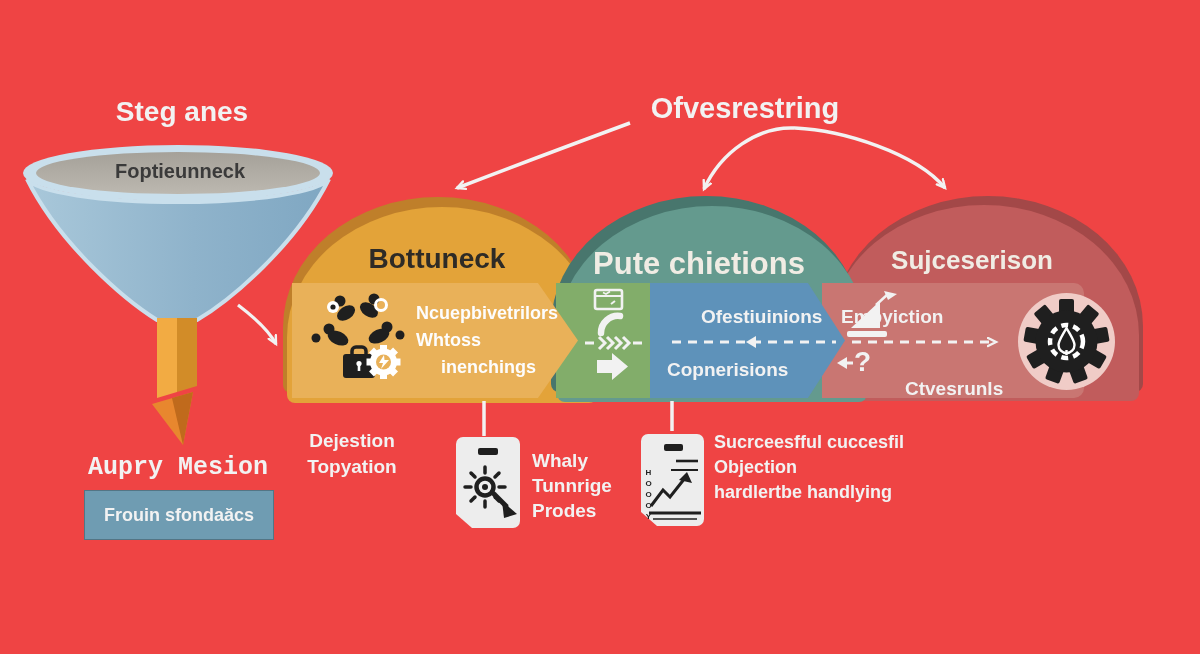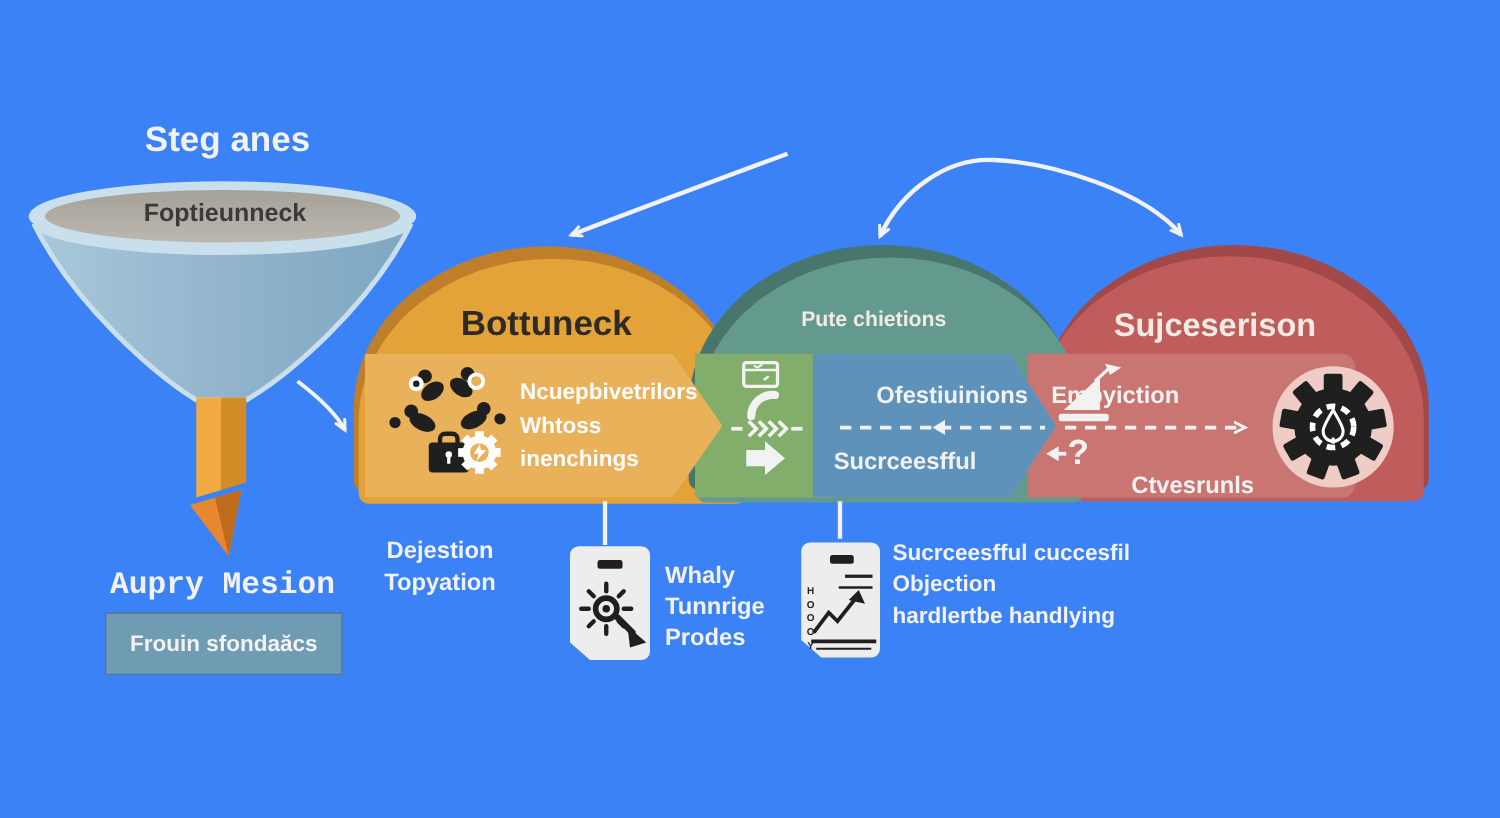--- a/index.html
+++ b/index.html
@@ -1,18 +1,18 @@
 <!DOCTYPE html>
 <html><head>
 <meta charset="utf-8">
 <style>
   html,body{margin:0;padding:0;background:#222;}
   #canvas{
     position:relative;width:1200px;height:654px;overflow:hidden;
-    background:#3b82f6;
+    background:#ef4444;
     font-family:"Liberation Sans", sans-serif;
   }
   .abs{position:absolute;}
   .txt{font-weight:bold;color:#f2f2f2;white-space:nowrap;}
   .ctr{transform:translateX(-50%);}
   .dome{
     position:absolute;width:310px;height:196px;
     border-radius:155px 155px 8px 8px / 130px 130px 8px 8px;
   }
   .band{position:absolute;top:283px;height:115px;}
@@ -57,49 +57,50 @@
 
   <div class="abs txt ctr z10" style="left:180px;top:160px;font-size:20px;color:#3a3a3a;">Foptieunneck</div>
 
   <div class="abs txt ctr" style="left:178px;top:453px;font-size:25px;font-family:Liberation Mono, monospace;">Aupry Mesion</div>
 
   <div class="abs" style="left:84px;top:490px;width:188px;height:48px;background:#6f9cb2;
        border:1px solid rgba(0,0,0,0.25);display:flex;align-items:center;justify-content:center;">
     <span class="txt" style="font-size:18px;">Frouin sfondaăcs</span>
   </div>
 
+  <div class="abs txt ctr" style="left:745px;top:92px;font-size:29px;">Ofvesrestring</div>
 
   <div class="dome" style="left:283px;top:197px;background:#bf7f2a;z-index:1;"></div>
   <div class="dome" style="left:287px;top:207px;background:#e3a339;z-index:1;"></div>
 
   <div class="dome" style="left:833px;top:196px;background:#a34848;z-index:1;"></div>
   <div class="dome" style="left:829px;top:205px;background:#c15c5c;z-index:1;"></div>
 
   <div class="dome" style="left:551px;top:196px;background:#48766d;z-index:2;"></div>
   <div class="dome" style="left:557px;top:206px;background:#649a8e;z-index:2;"></div>
 
   <div class="band" style="left:822px;width:262px;background:#c97672;z-index:3;border-radius:0 10px 10px 0;"></div>
   <div class="band" style="left:556px;width:110px;background:#82ad6a;z-index:4;"></div>
   <div class="band" style="left:650px;width:195px;background:#5e92ba;z-index:5;
        clip-path:polygon(0 0,81% 0,100% 50%,81% 100%,0 100%);"></div>
   <div class="band" style="left:292px;width:286px;background:#e9b159;z-index:6;
        clip-path:polygon(0 0,86% 0,100% 50%,86% 100%,0 100%);"></div>
   <div class="abs" style="left:1018px;top:293px;width:97px;height:97px;background:#f0ccc7;border-radius:50%;z-index:7;"></div>
 
   <div class="abs txt ctr z10" style="left:437px;top:243px;font-size:28px;color:#2e2b26;">Bottuneck</div>
-  <div class="abs txt ctr z10" style="left:699px;top:246px;font-size:17px;color:#f0ece4;">Pute chietions</div>
+  <div class="abs txt ctr z10" style="left:699px;top:246px;font-size:31px;color:#f0ece4;">Pute chietions</div>
   <div class="abs txt ctr z10" style="left:972px;top:245px;font-size:26px;color:#f0ece4;">Sujceserison</div>
 
   <div class="abs z10" style="left:416px;top:300px;line-height:27px;font-size:18px;font-weight:bold;color:#fdfdfd;">
     <span style="display:block;">Ncuepbivetrilors</span>
     <span style="display:block;">Whtoss</span>
-    <span style="display:block;">inenchings</span>
+    <span style="display:block;margin-left:25px;">inenchings</span>
   </div>
   <div class="abs txt z10" style="left:701px;top:306px;font-size:19px;">Ofestiuinions</div>
-  <div class="abs txt z10" style="left:667px;top:359px;font-size:19px;">Sucrceesfful</div>
+  <div class="abs txt z10" style="left:667px;top:359px;font-size:19px;">Copnerisions</div>
   <div class="abs txt z10" style="left:841px;top:306px;font-size:19px;">Embyiction</div>
   <div class="abs txt z10" style="left:905px;top:378px;font-size:19px;">Ctvesrunls</div>
   <div class="abs txt z10" style="left:854px;top:346px;font-size:28px;">?</div>
 
   <div class="abs txt ctr" style="left:352px;top:428px;line-height:26px;font-size:19px;text-align:center;white-space:normal;width:160px;">
     <span style="display:block;text-align:center;">Dejestion</span>
     <span style="display:block;">Topyation</span>
   </div>
   <div class="abs txt" style="left:532px;top:428px;line-height:25px;font-size:19px;">
     <span style="display:block;margin-top:20px;">Whaly</span>

